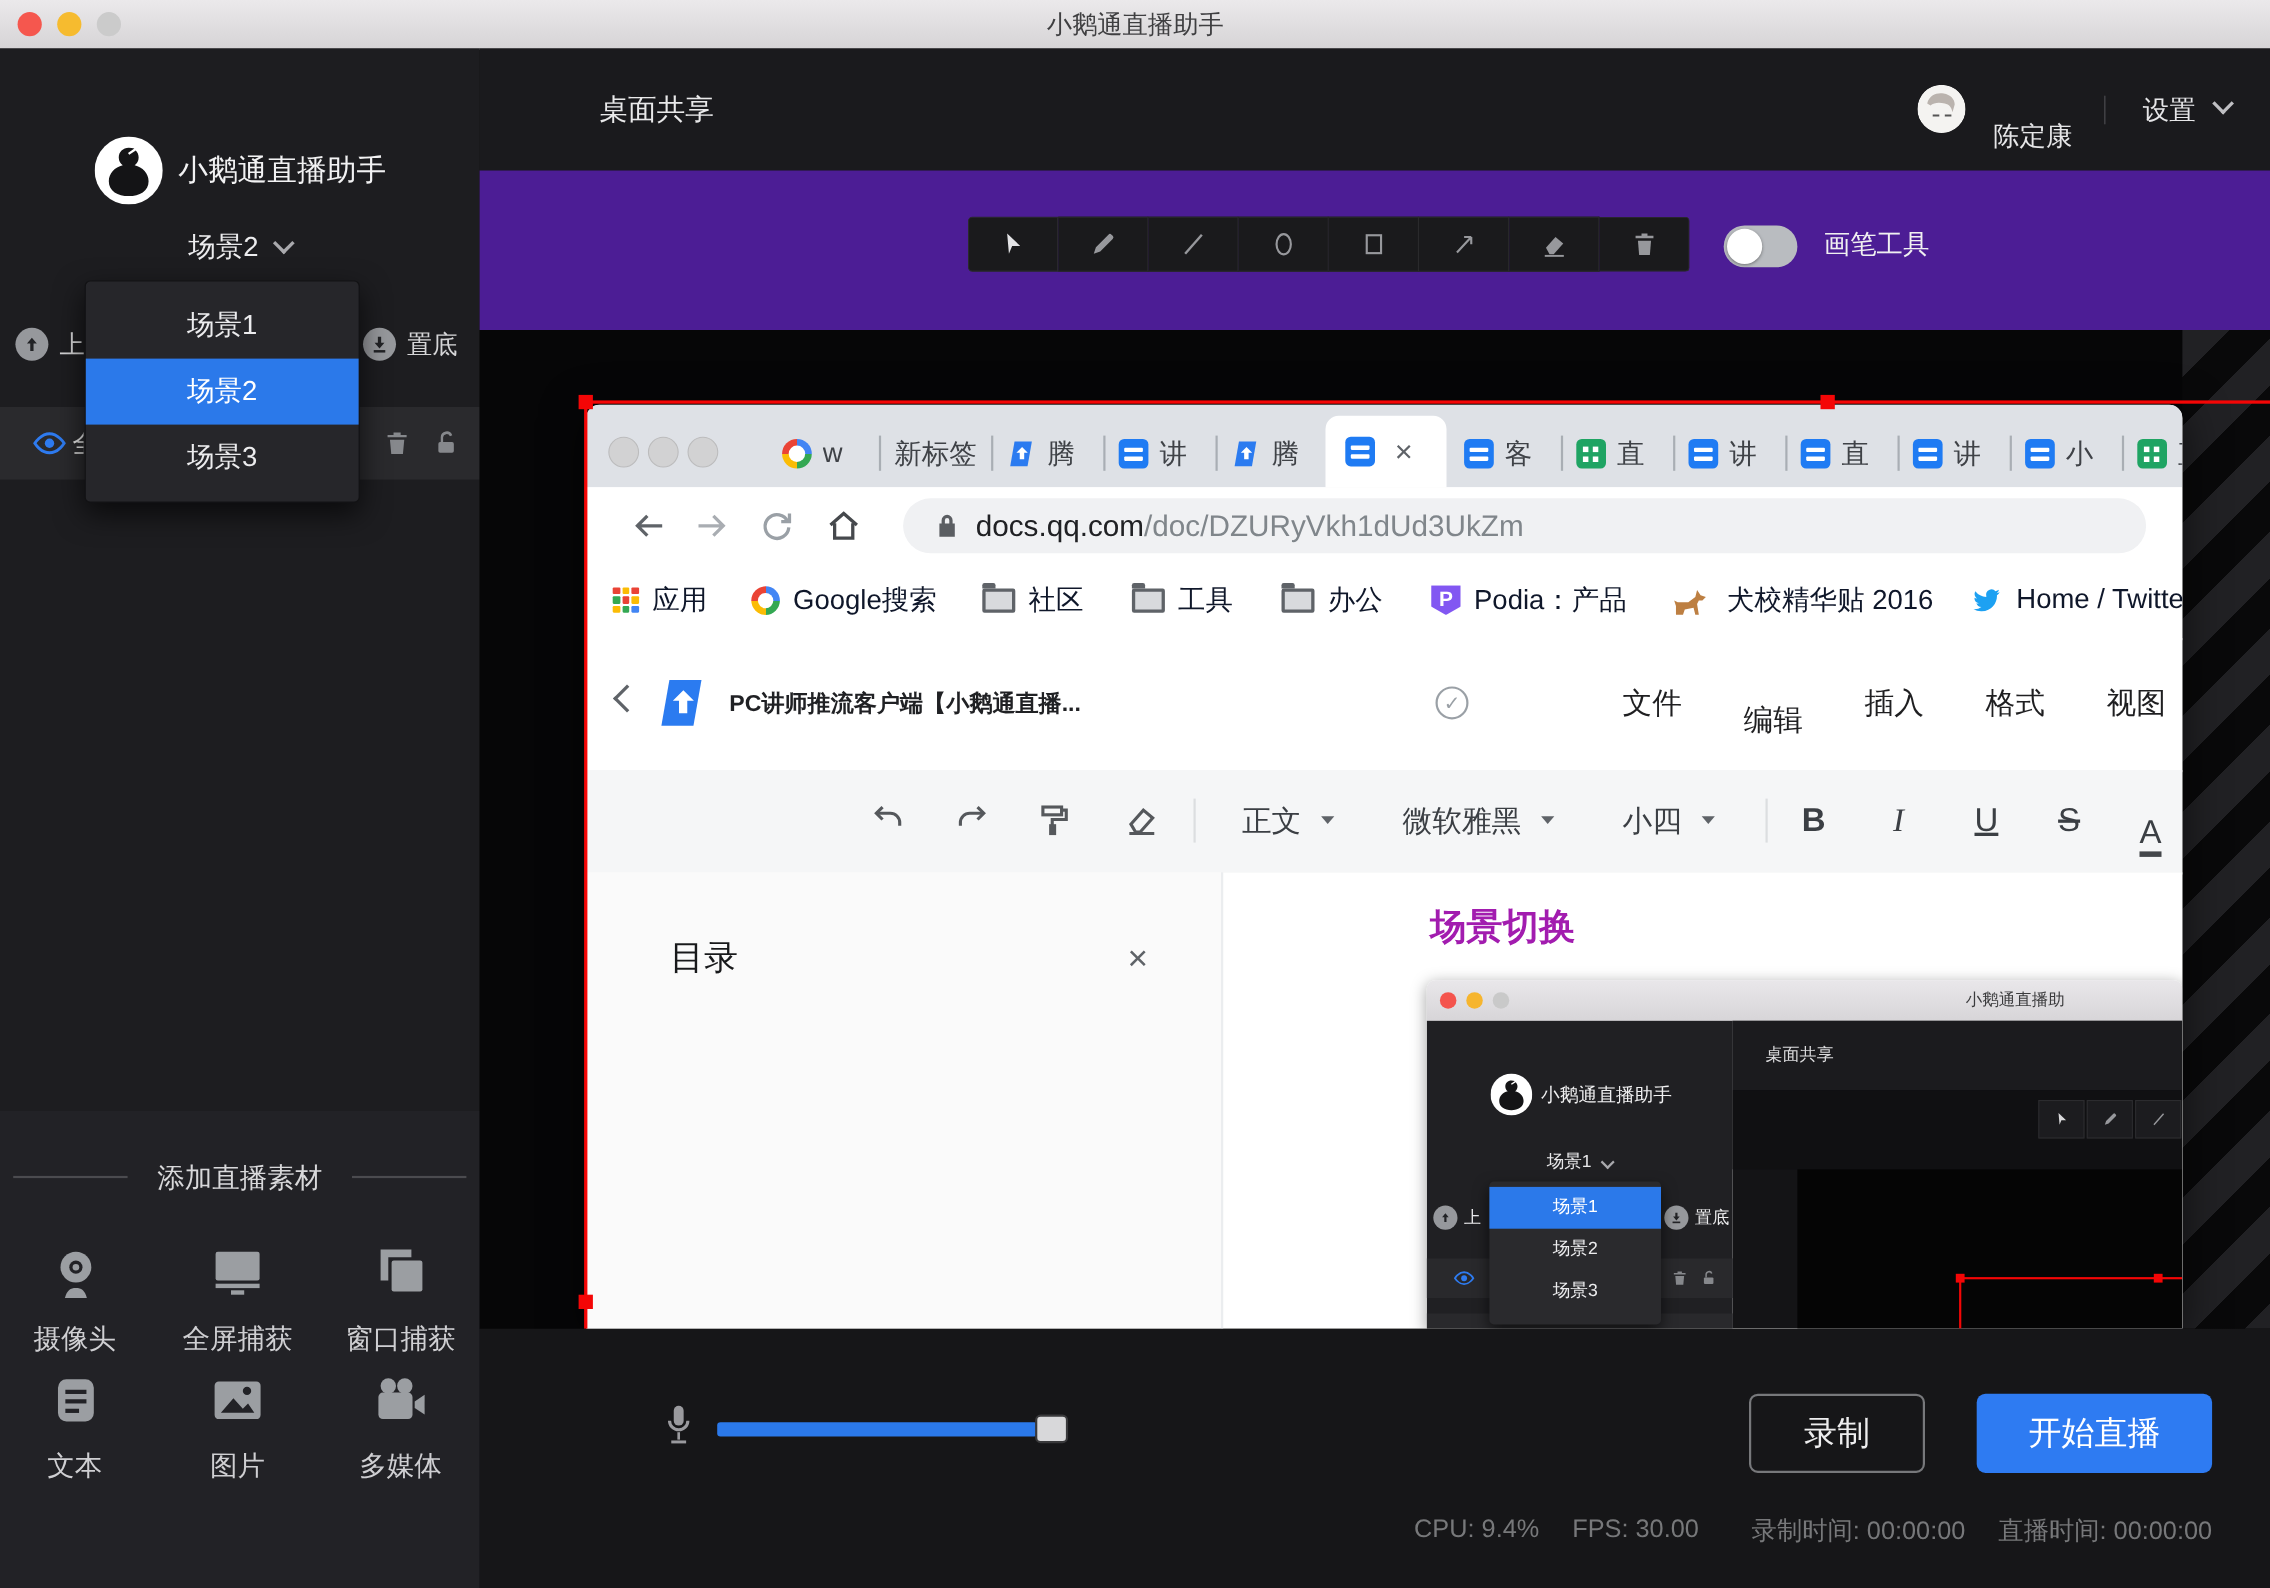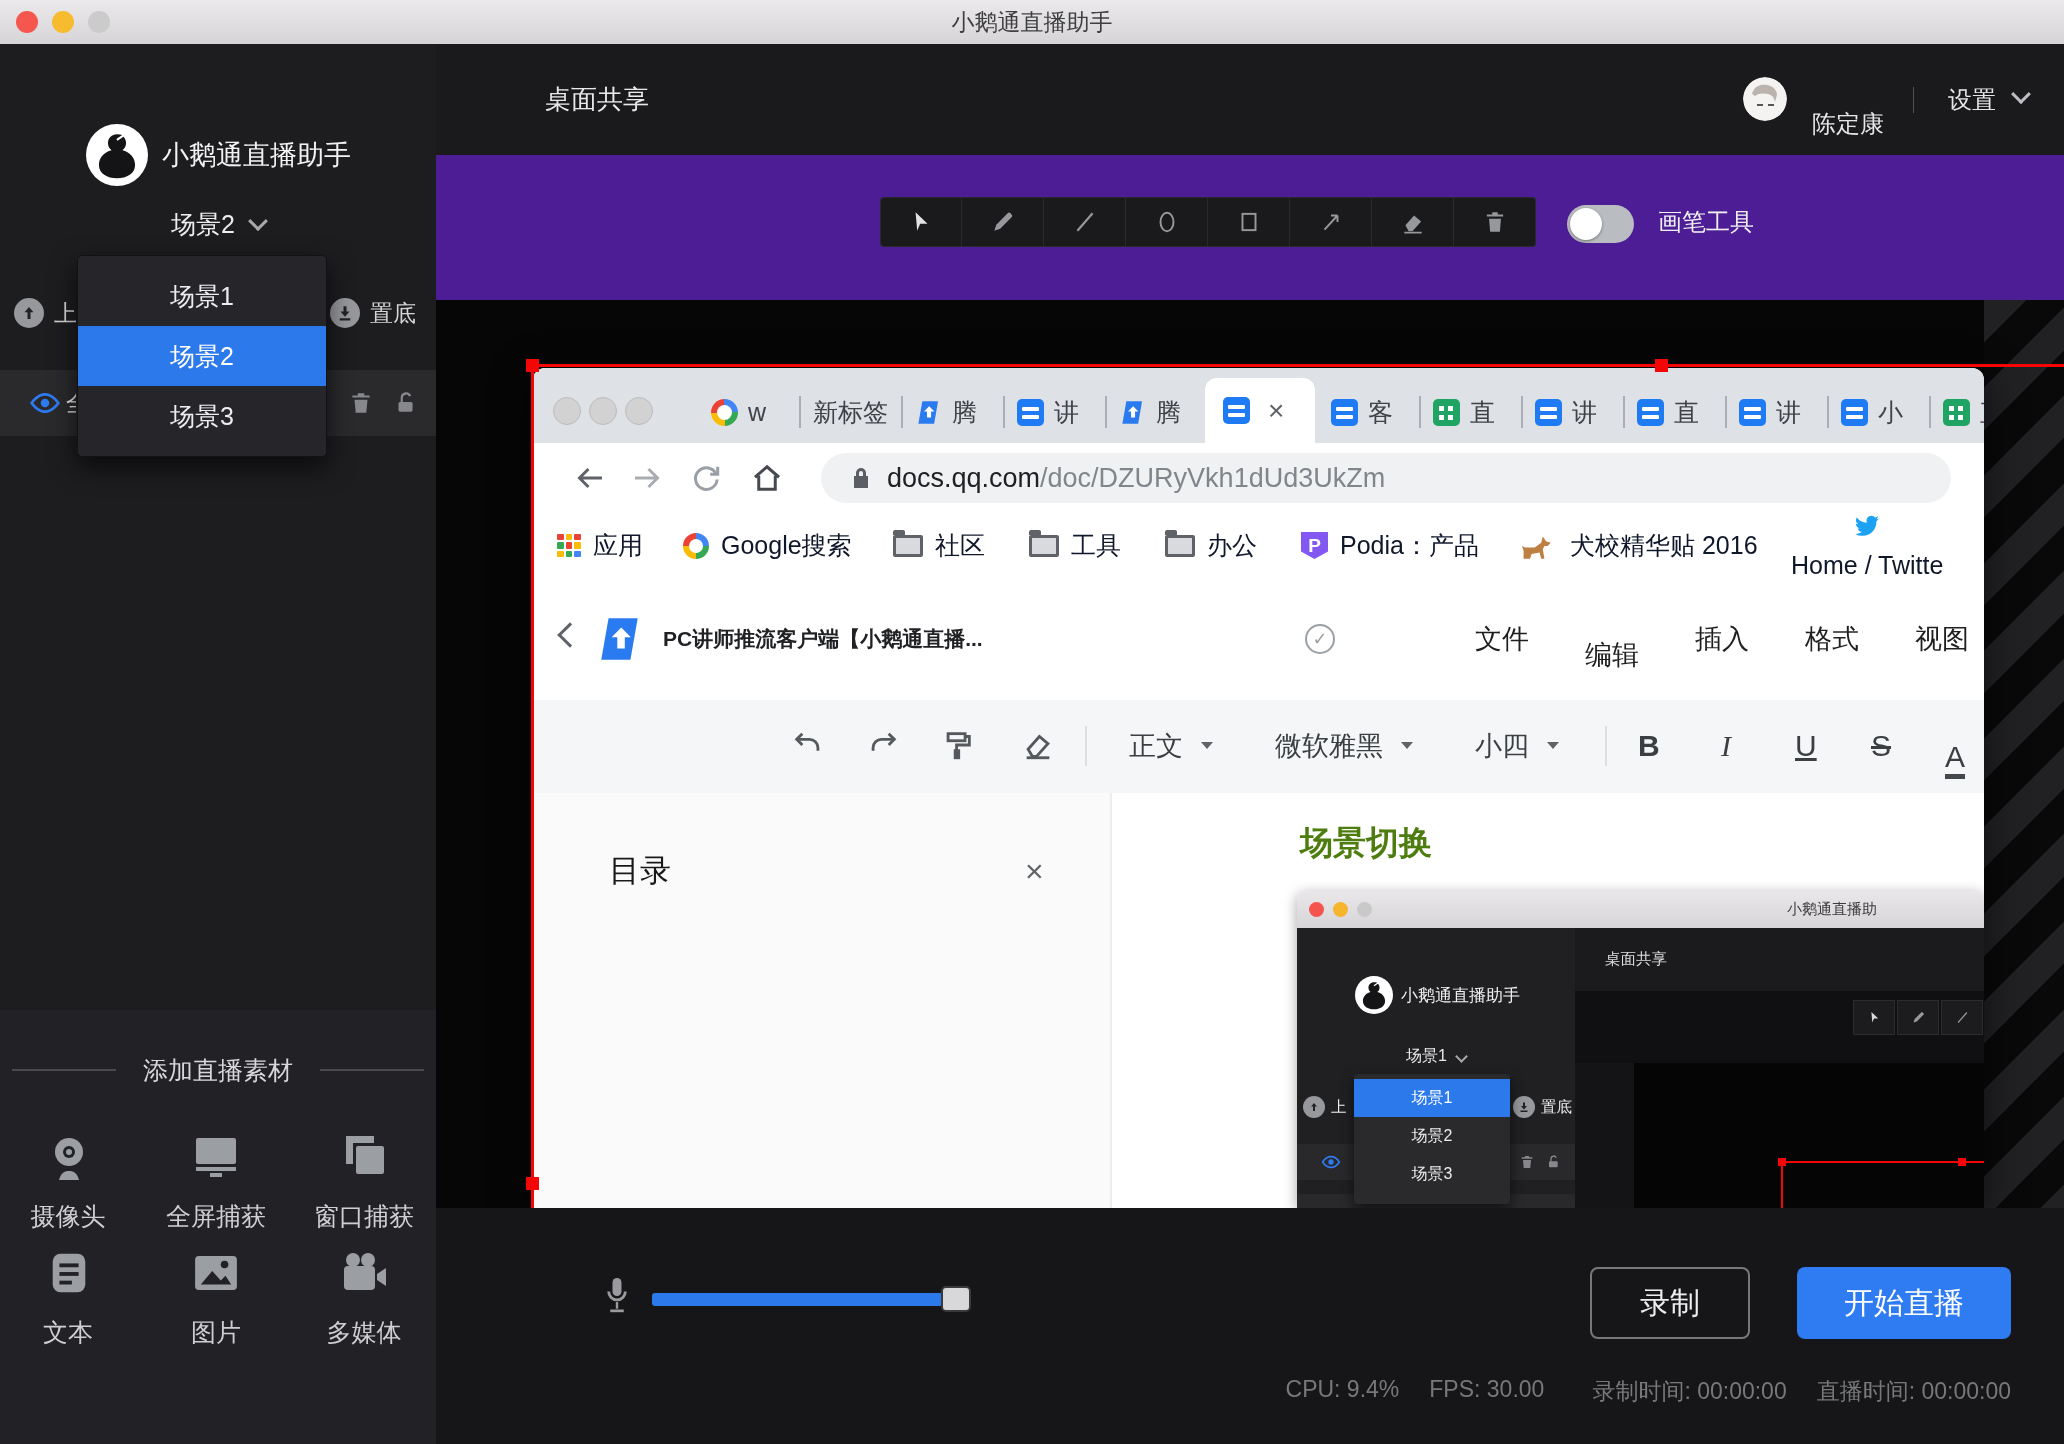--- a/index.html
+++ b/index.html
@@ -96,21 +96,21 @@
   .bw-fmt{left:0;top:332px;width:1451px;height:93px;background:#f5f6f7;border-bottom:2px solid #e3e5e7;}
   .sel-text{font-size:27px;color:#3b3f44;}
   .caret{width:0;height:0;border-left:6px solid transparent;border-right:6px solid transparent;border-top:7px solid #5f6368;}
   .fmt-letter{font-size:30px;color:#3b3f44;}
   .fdiv{width:2px;height:40px;background:#dcdee0;}
 
   .bw-body{left:0;top:425px;width:1451px;height:415px;background:#fff;}
   .outline-panel{left:0;top:0;width:579px;height:415px;background:#fafafa;border-right:2px solid #ebedef;box-sizing:border-box;}
   .outline-title{font-size:31px;color:#18191b;}
   .outline-item{font-size:31px;font-weight:bold;color:#0f0f10;white-space:nowrap;overflow:hidden;text-overflow:ellipsis;}
-  .doc-heading{font-size:33px;font-weight:600;color:#4d7c0f;}
+  .doc-heading{font-size:33px;font-weight:600;color:#a21caf;}
 
   
   .mini{left:764px;top:98px;width:687px;height:317px;border-radius:8px 8px 0 0;overflow:hidden;box-shadow:0 3px 14px rgba(0,0,0,.35);}
   .mini-titlebar{left:0;top:0;width:687px;height:37px;background:linear-gradient(#e9e7ea,#d7d5d8);}
   .mtl{width:15px;height:15px;border-radius:50%;position:absolute;top:11px;}
   .mini-title{font-size:15px;color:#3b3b3d;}
   .mini-side{left:0;top:37px;width:278px;height:280px;background:#202023;}
   .mini-main{left:278px;top:37px;width:409px;height:280px;background:#141416;}
   .mini-name{font-size:17px;color:#f0f0f1;}
   .mini-scene{font-size:16px;color:#e8e8ea;}
@@ -471,21 +471,21 @@
             <span class="bmk-label">Podia：产品</span>
           </div>
         <div class="bmk" style="left:985px;">
             <span>
               <svg width="40" height="32" viewBox="0 0 24 20">
                 <path fill="#bd7f42" d="M3 18v-5l-1-3 2 1h6l4-3 1-4 2 3 3 1-2 2h-2l-1 2 1 6h-2l-1-4-5 1-1 3z"></path>
               </svg>
             </span>
             <span class="bmk-label">犬校精华贴 2016</span>
           </div>
-        <div class="bmk" style="left:1258px;flex-direction:column;">
+        <div class="bmk" style="left:1258px;">
             <span>
               <svg width="30" height="26" viewBox="0 0 24 24">
                 <path fill="#1da1f2" d="M23 5c-.8.4-1.7.6-2.6.8A4.5 4.5 0 0 0 22.4 3c-.9.5-1.9.9-2.9 1.1A4.5 4.5 0 0 0 11.7 8c0 .4 0 .7.1 1A12.8 12.8 0 0 1 2.5 4.2a4.5 4.5 0 0 0 1.4 6A4.4 4.4 0 0 1 1.8 9.7v.1a4.5 4.5 0 0 0 3.6 4.4 4.6 4.6 0 0 1-2 .1 4.5 4.5 0 0 0 4.2 3.1A9 9 0 0 1 1 19.3 12.7 12.7 0 0 0 7.9 21c8.3 0 12.8-6.9 12.8-12.8v-.6A9.2 9.2 0 0 0 23 5z"></path>
               </svg>
             </span>
             <span class="bmk-label">Home / Twitte</span>
           </div>
       </div>
 
       <div class="a bw-dochead">

